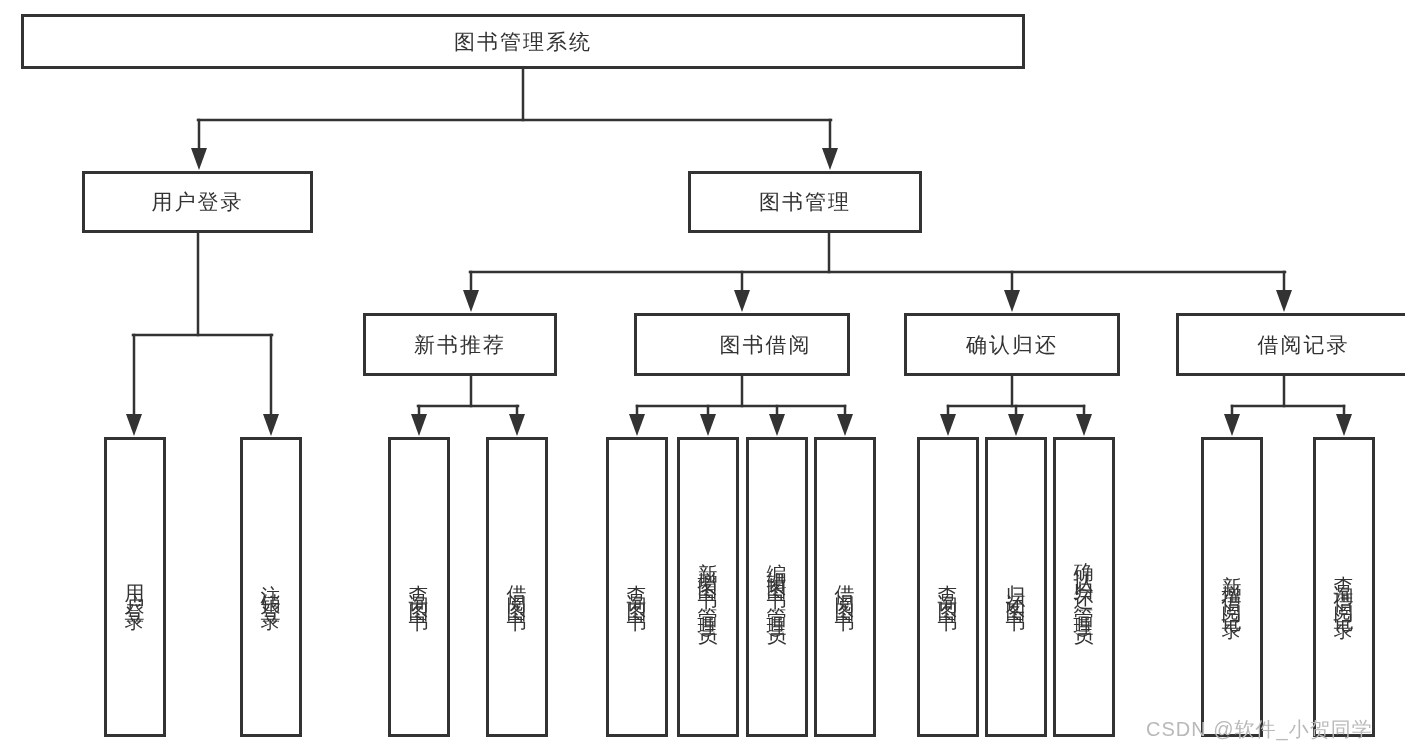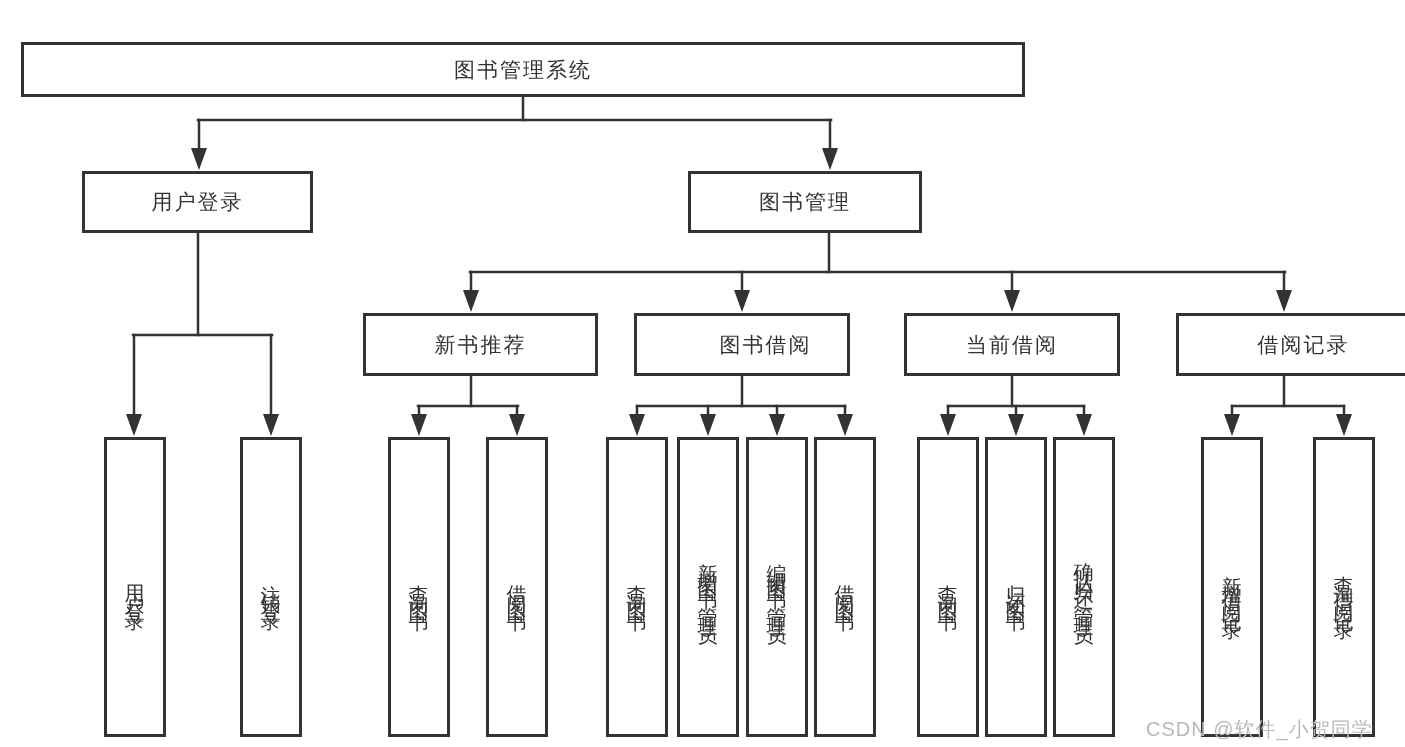--- a/index.html
+++ b/index.html
@@ -110,28 +110,28 @@
       <polygon points="769,414 785,414 777,436"></polygon>
       <polygon points="837,414 853,414 845,436"></polygon>
       <polygon points="940,414 956,414 948,436"></polygon>
       <polygon points="1008,414 1024,414 1016,436"></polygon>
       <polygon points="1076,414 1092,414 1084,436"></polygon>
       <polygon points="1224,414 1240,414 1232,436"></polygon>
       <polygon points="1336,414 1352,414 1344,436"></polygon>
     </g>
   </svg>
 
-  <div class="box" style="left:21px; top:14px; width:1004px; height:55px;margin-top:28px;">图书管理系统</div>
+  <div class="box" style="left:21px; top:14px; width:1004px; height:55px;">图书管理系统</div>
 
   <div class="box" style="left:82px; top:171px; width:231px; height:62px;">用户登录</div>
   <div class="box" style="left:688px; top:171px; width:234px; height:62px;">图书管理</div>
 
-  <div class="box" style="left:363px; top:313px; width:235px; height:63px;">新书推荐</div>
+  <div class="box" style="left:363px; top:313px; width:194px; height:63px;">新书推荐</div>
   <div class="box" style="left:634px; top:313px; width:216px; height:63px;padding-left:47px;">图书借阅</div>
-  <div class="box" style="left:904px; top:313px; width:216px; height:63px;">当前借阅</div>
+  <div class="box" style="left:904px; top:313px; width:216px; height:63px;">确认归还</div>
   <div class="box" style="left:1176px; top:313px; width:255px; height:63px;">借阅记录</div>
 
   <div class="box v" style="left:104px; top:437px; width:62px; height:300px;">用户登录</div>
   <div class="box v" style="left:240px; top:437px; width:62px; height:300px;">注销登录</div>
 
   <div class="box v" style="left:388px; top:437px; width:62px; height:300px;">查询图书</div>
   <div class="box v" style="left:486px; top:437px; width:62px; height:300px;">借阅图书</div>
 
   <div class="box v" style="left:606px; top:437px; width:62px; height:300px;">查询图书</div>
   <div class="box v" style="left:677px; top:437px; width:62px; height:300px;">新增图书（管理员）</div>

